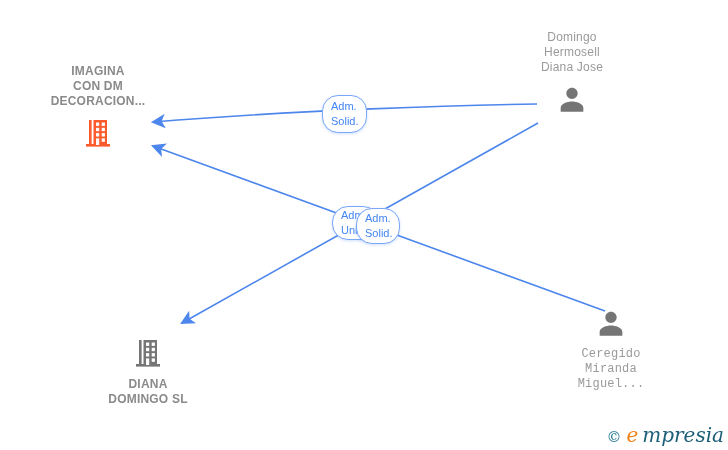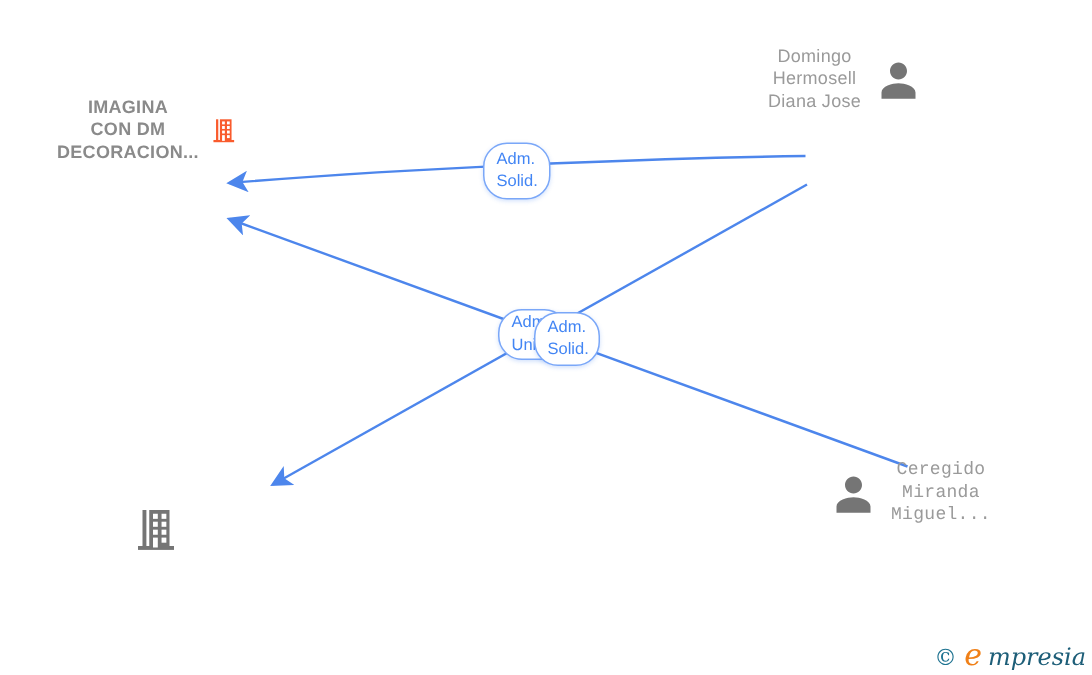--- a/index.html
+++ b/index.html
@@ -3,21 +3,21 @@
 <meta charset="utf-8">
 <style>
   html,body{margin:0;padding:0;}
   body{
     width:728px;height:450px;position:relative;overflow:hidden;
     background:#ffffff;font-family:"Liberation Sans",sans-serif;
   }
   .edges-layer{position:absolute;left:0;top:0;width:728px;height:450px;z-index:1;}
   .edge-line{stroke:#4d86ec;stroke-width:1.6;fill:none;}
 
-  .node{position:absolute;display:flex;flex-direction:row;align-items:center;gap:7px;z-index:2;}
+  .node{position:absolute;display:flex;flex-direction:column;align-items:center;gap:7px;z-index:2;}
   .node-label{
     font-size:12px;line-height:15px;text-align:center;white-space:pre-line;
     letter-spacing:.2px;
   }
   .company .node-label{font-weight:bold;color:#8a8a8a;}
   .person .node-label{font-weight:normal;color:#9a9a9a;}
   .icon-building{width:32px;height:34px;}
   .icon-person{width:36px;height:34px;}
 
   .edge-label{
@@ -30,21 +30,21 @@
   .edge-label-1{left:332px;top:206px;width:47px;height:34px;z-index:5;}
   .edge-label-2{left:356px;top:208px;width:44px;height:36px;z-index:6;}
 
   .brand-footer{
     position:absolute;right:4px;bottom:3px;z-index:3;
     font-family:"DejaVu Serif",serif;font-style:italic;
     display:flex;align-items:baseline;gap:5px;
   }
   .brand-copy{color:#1d7290;font-size:15px;font-style:normal;}
   .brand-initial{color:#f08018;font-size:20px;line-height:18px;}
-  .brand-rest{color:#1d5e78;font-size:16px;margin-left:-1px;}
+  .brand-rest{color:#1d5e78;font-size:20px;margin-left:-1px;}
 </style>
 </head>
 <body>
 
 <svg class="edges-layer" width="728" height="450" viewBox="0 0 728 450" xmlns="http://www.w3.org/2000/svg">
   <defs>
     <marker id="arrow" viewBox="0 0 10 10" refX="8.5" refY="5" markerWidth="9" markerHeight="9" orient="auto">
       <path d="M0,0 L10,5 L0,10 L2.5,5 z" fill="#4d86ec"></path>
     </marker>
   </defs>
@@ -96,20 +96,22 @@
       <rect x="14" y="6.5" width="3.2" height="3.4"></rect>
         <rect x="19.7" y="6.5" width="3.2" height="3.4"></rect>
       <rect x="14" y="11.8" width="3.2" height="3.4"></rect>
         <rect x="19.7" y="11.8" width="3.2" height="3.4"></rect>
       <rect x="14" y="17.1" width="3.2" height="3.4"></rect>
         <rect x="19.7" y="17.1" width="3.2" height="3.4"></rect>
       <rect x="14" y="22.4" width="3.2" height="6.6"></rect>
         <rect x="19.7" y="22.4" width="3.2" height="3.4"></rect>
     </g>
   </svg>
+  <div class="node-label">DIANA
+DOMINGO SL</div>
 </div>
 
 <div class="node person" style="left:551px;top:306px;width:120px;font-family:Liberation Mono, monospace;">
   <svg class="icon-person" viewBox="0 0 24 24" xmlns="http://www.w3.org/2000/svg">
     <path fill="#757575" d="M12 12c2.21 0 4-1.79 4-4s-1.79-4-4-4-4 1.79-4 4 1.79 4 4 4zm0 1.8c-2.9 0-8 1.45-8 4.35V21h16v-2.85c0-2.9-5.1-4.35-8-4.35z"></path>
   </svg>
   <div class="node-label">Ceregido
 Miranda
 Miguel...</div>
 </div>

